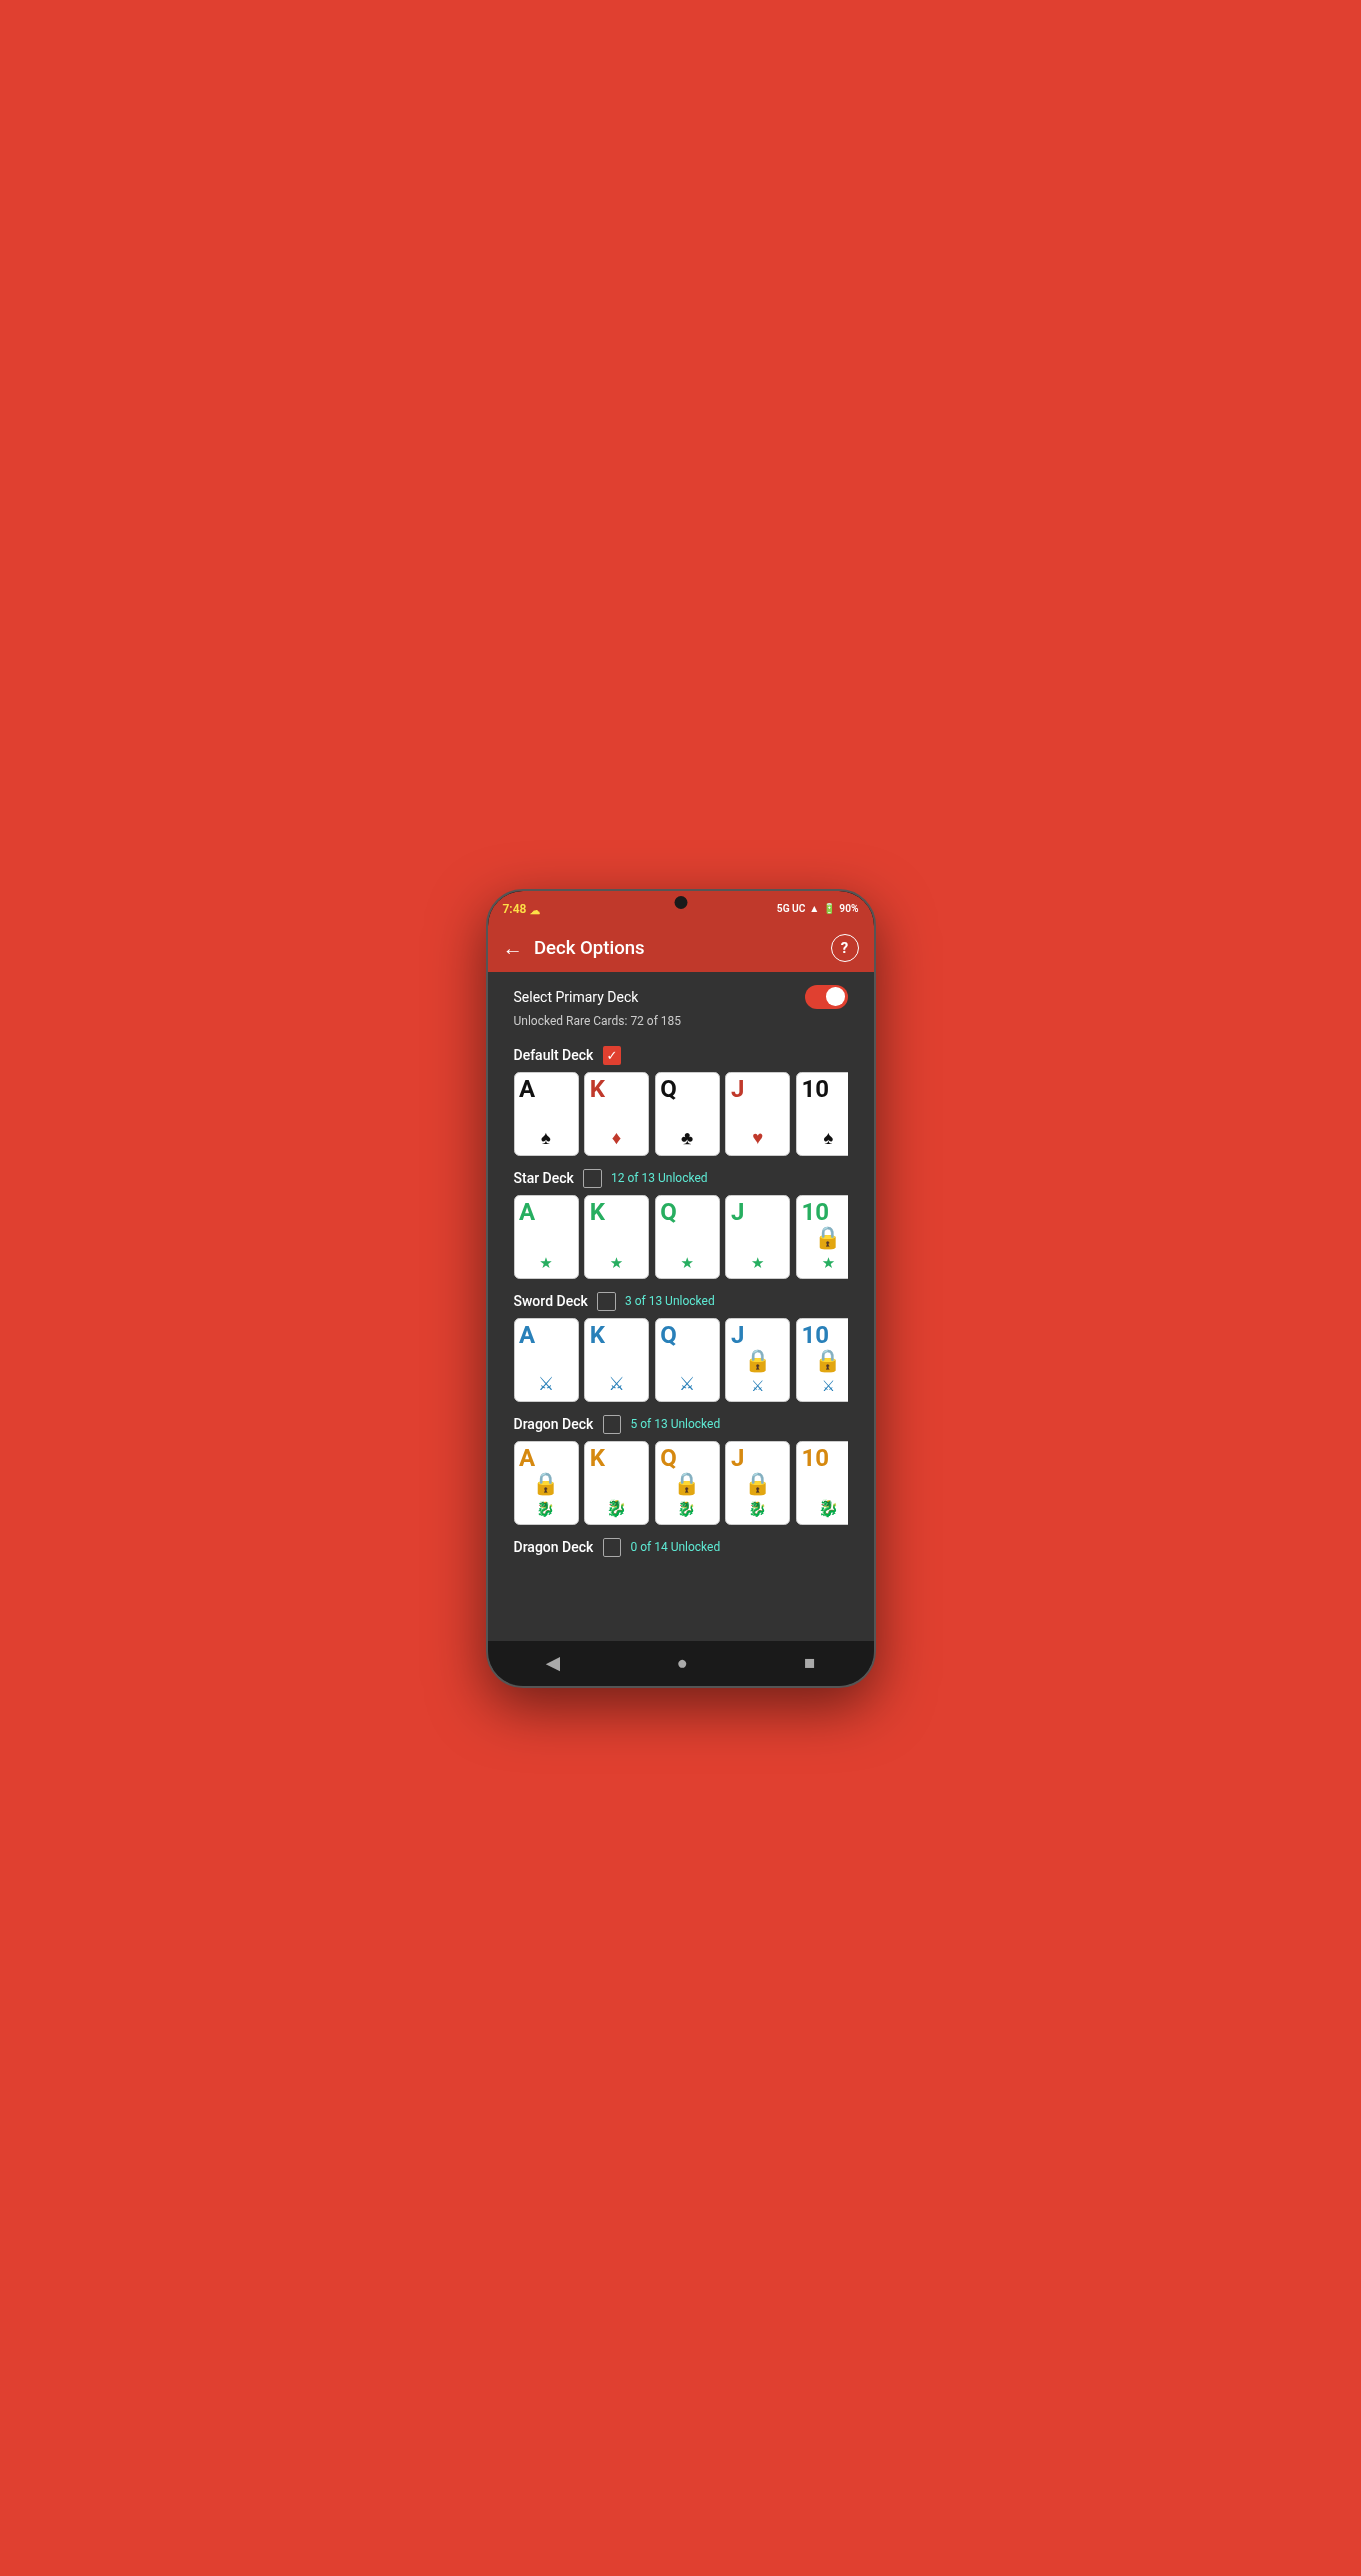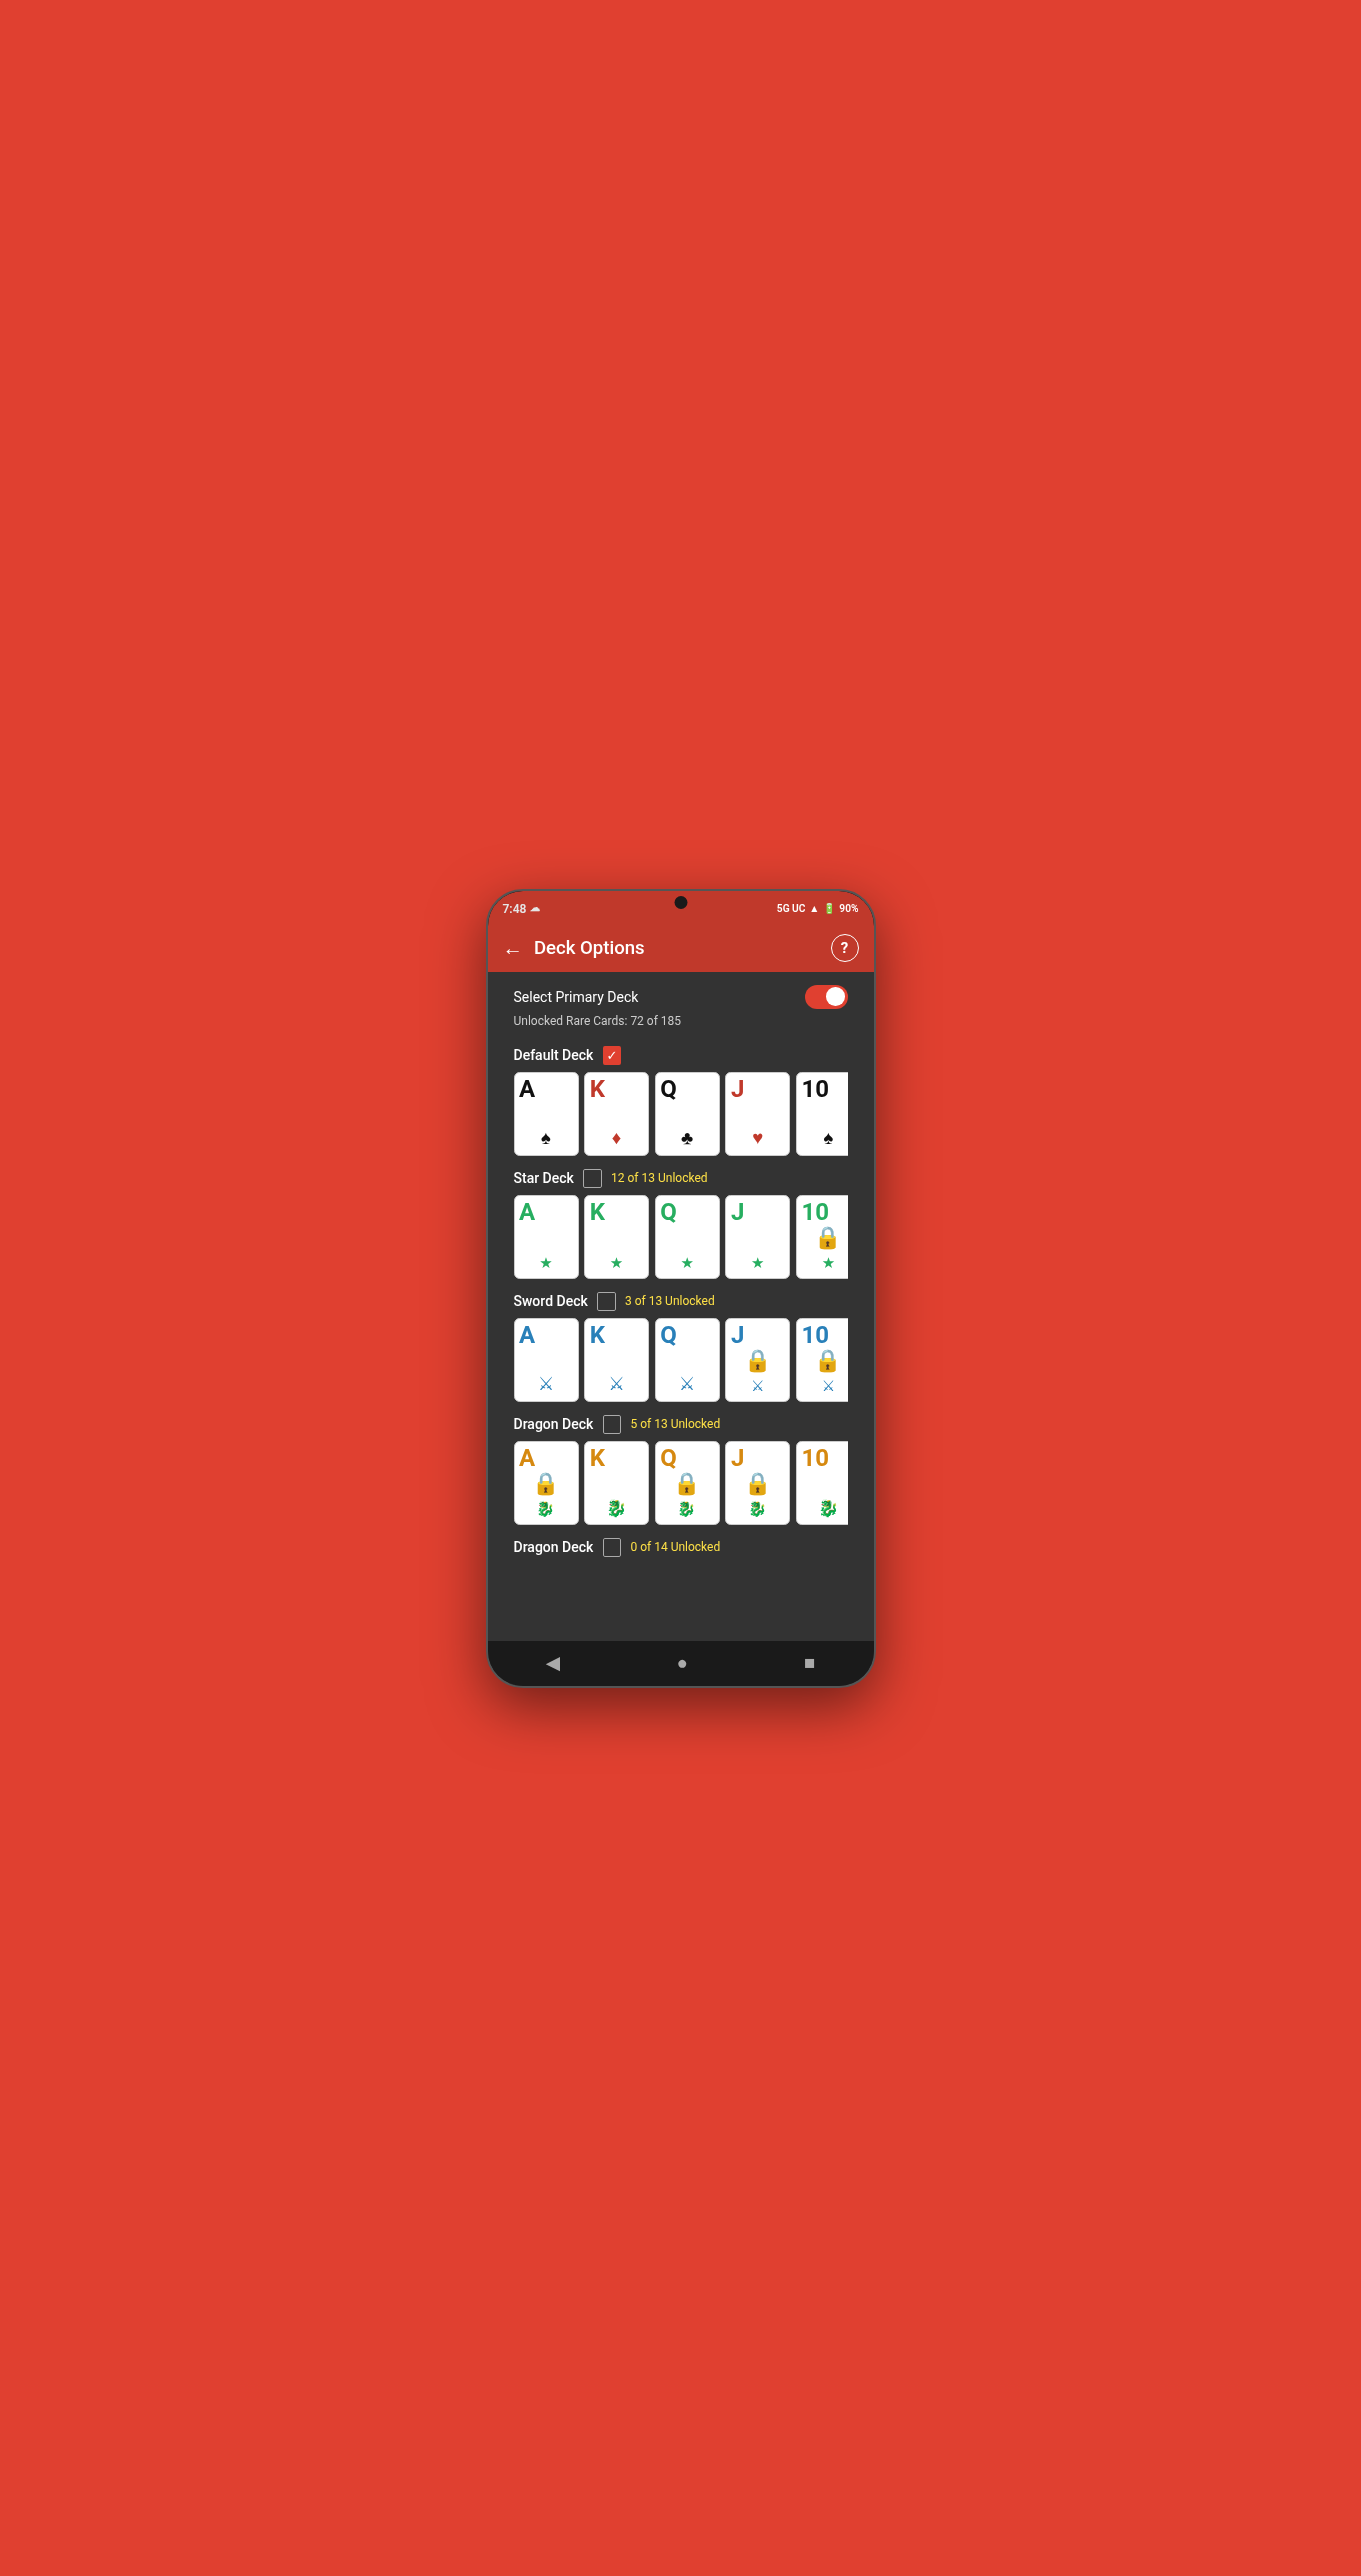--- a/index.html
+++ b/index.html
@@ -62,25 +62,25 @@
     .status-bar {
       background: #c0392b;
       display: flex;
       justify-content: space-between;
       align-items: center;
       padding: 7.4px 15px 3.7px;
       min-height: 33px;
       position: relative;
     }
     .status-time {
-      color: #e5e5e5;
+      color: #fde047;
       font-size: 12px;
       font-weight: 600;
       display: flex;
-      align-items: flex-start;
+      align-items: flex-end;
       gap: 3.7px;
     }
     .status-right {
       color: white;
       font-size: 10.2px;
       font-weight: 600;
       display: flex;
       align-items: center;
       gap: 3.7px;
     }
@@ -206,21 +206,21 @@
       align-items: center;
       justify-content: center;
       cursor: pointer;
     }
     .deck-checkbox-checked::after {
       content: '✓';
       color: white;
       font-size: 13px;
     }
     .deck-unlock-count {
-      color: #fde047;
+      color: #5eead4;
       font-size: 12px;
     }
     
     .card-row {
       display: flex;
       gap: 5.6px;
       overflow: hidden;
     }
     .card {
       width: 65px;

